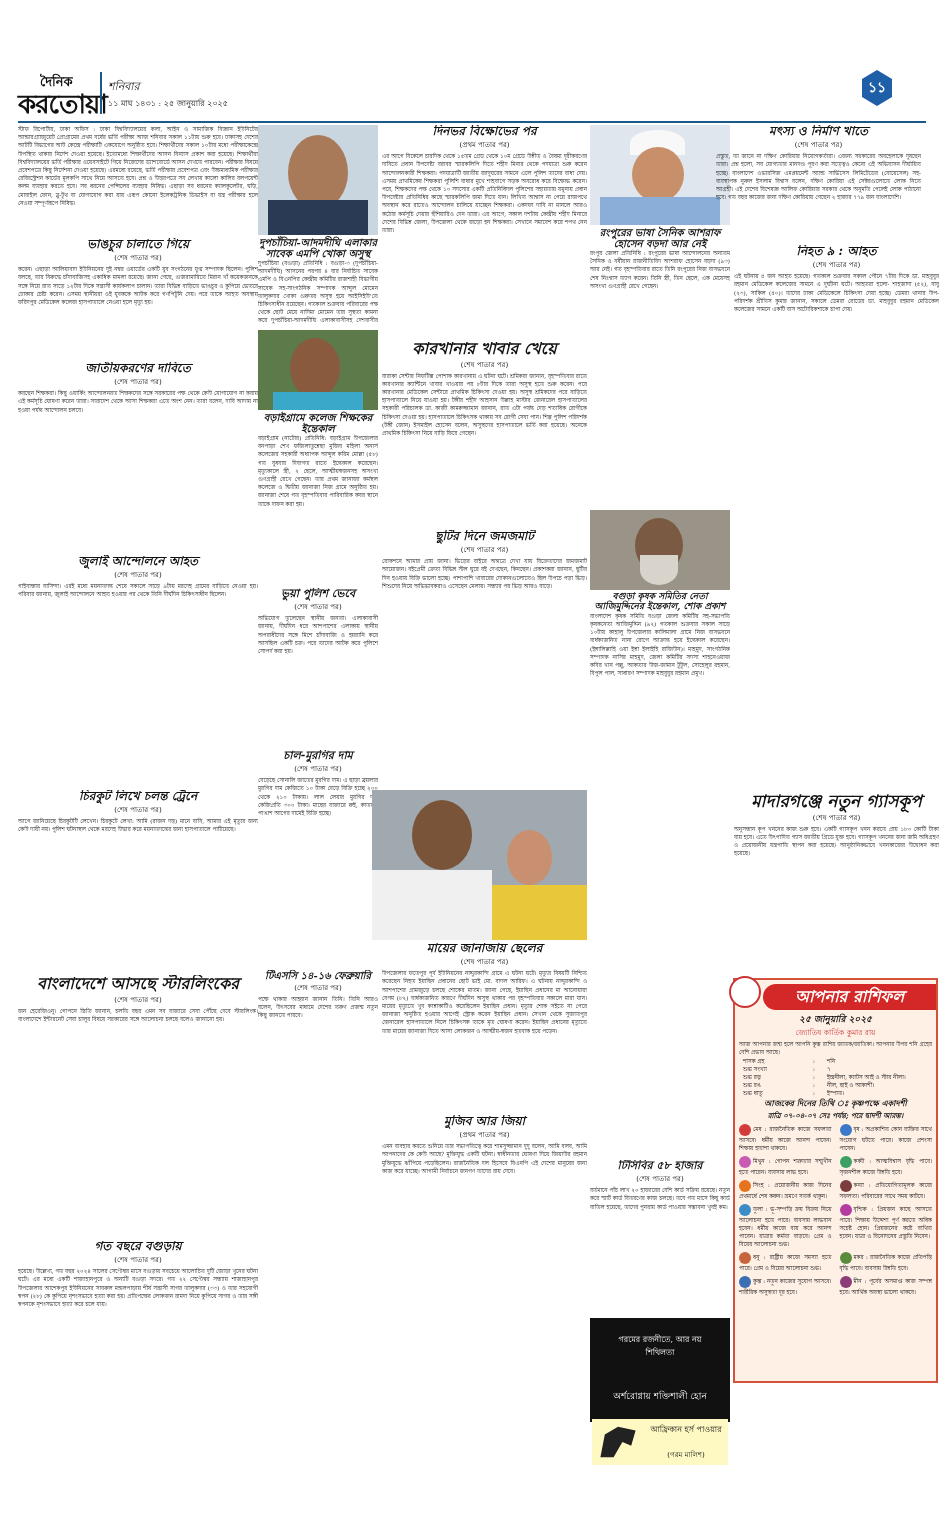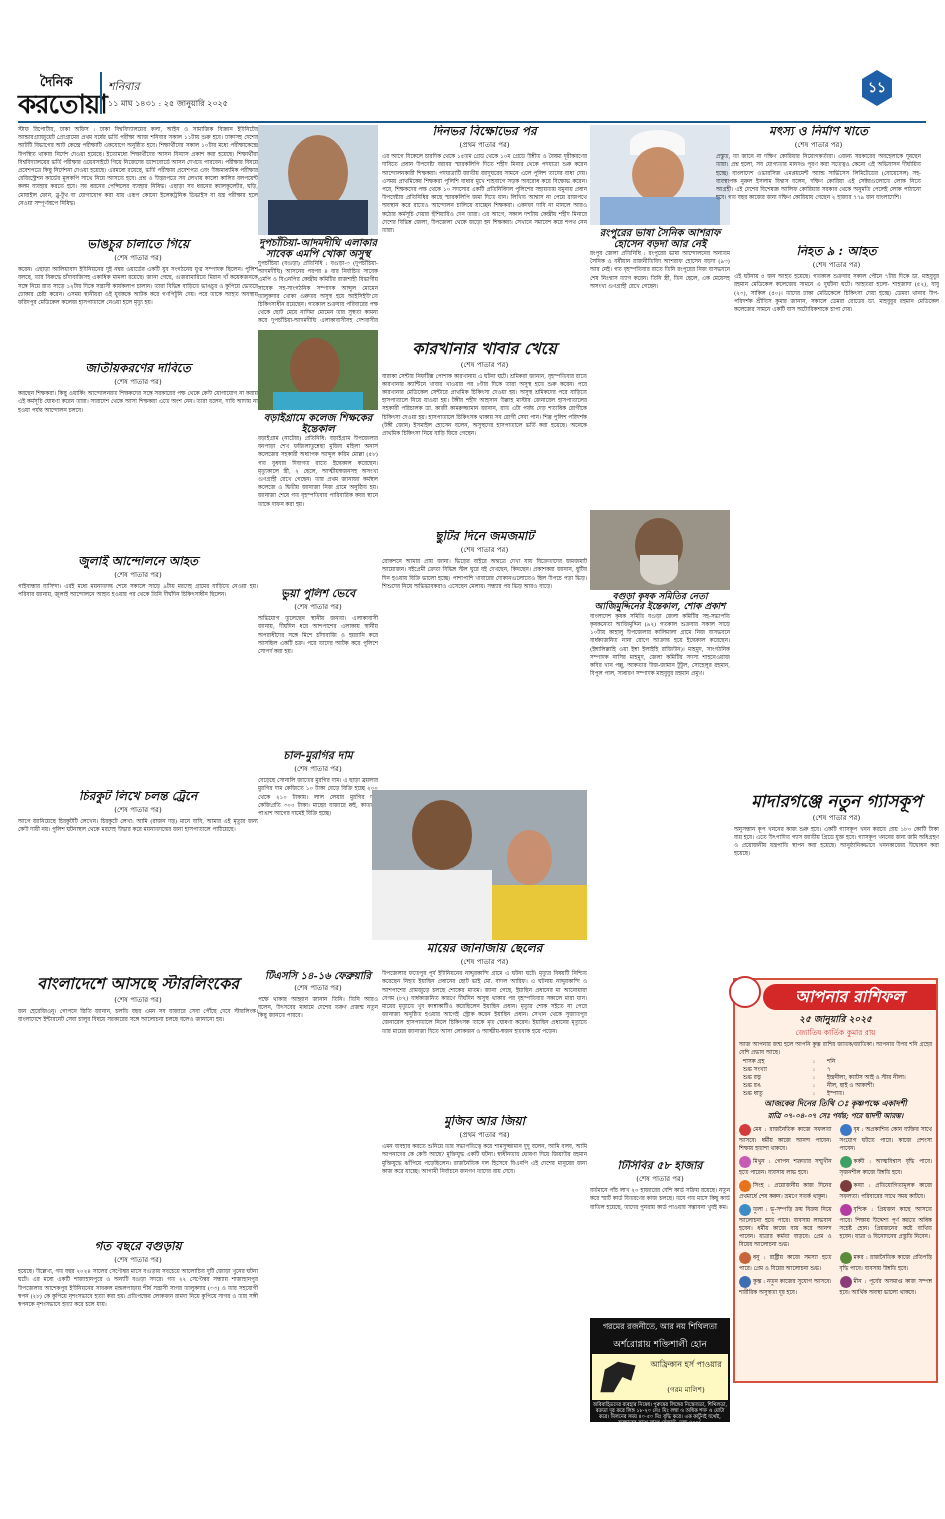--- a/index.html
+++ b/index.html
@@ -15,21 +15,21 @@
 .art{position:absolute;overflow:hidden}
 .hl{font-style:italic;font-weight:bold;text-align:center;line-height:1.1}
 .sub{text-align:center;font-size:7px;margin:1px 0}
 .body{font-size:5.6px;line-height:8.2px;text-align:justify;color:#222}
 .photo{background:#888;position:relative;overflow:hidden}
 .face{position:absolute;border-radius:50%}
 .rashi{position:absolute;left:733px;top:978px;width:205px;height:405px;border:2px solid #d4513c;background:#fff0e6}
 .rashi-head{background:#d42727;color:#fff;font-size:16px;font-style:italic;font-weight:bold;text-align:center;height:26px;line-height:26px;border-radius:14px 0 0 14px;margin:4px 0 2px 28px}
 .rashi-logo{position:absolute;left:-6px;top:-4px;width:32px;height:32px;border-radius:50%;background:#fff;border:2px solid #c33}
 .ad{position:absolute;left:590px;top:1318px;width:140px;height:104px;background:#111;color:#fff}
-.ad-top{font-size:8px;text-align:center;padding:2px}
+.ad-top{font-size:8px;text-align:center;padding:15px}
 .ad-mid{background:#fef9c3;color:#111;height:46px;margin:0 2px;position:relative}
 .ad-phone{font-size:10px;font-weight:bold;text-align:center}
 .ad-foot{font-size:6px;text-align:center}
 .sign{display:flex;flex-direction:column;gap:2px;font-size:5.6px;line-height:8px;padding:2px 4px}
 .sign-icon{display:inline-block;width:12px;height:12px;border-radius:50%;vertical-align:middle;margin-right:2px}
 </style>
 </head>
 <body>
 
 <div class="masthead">

